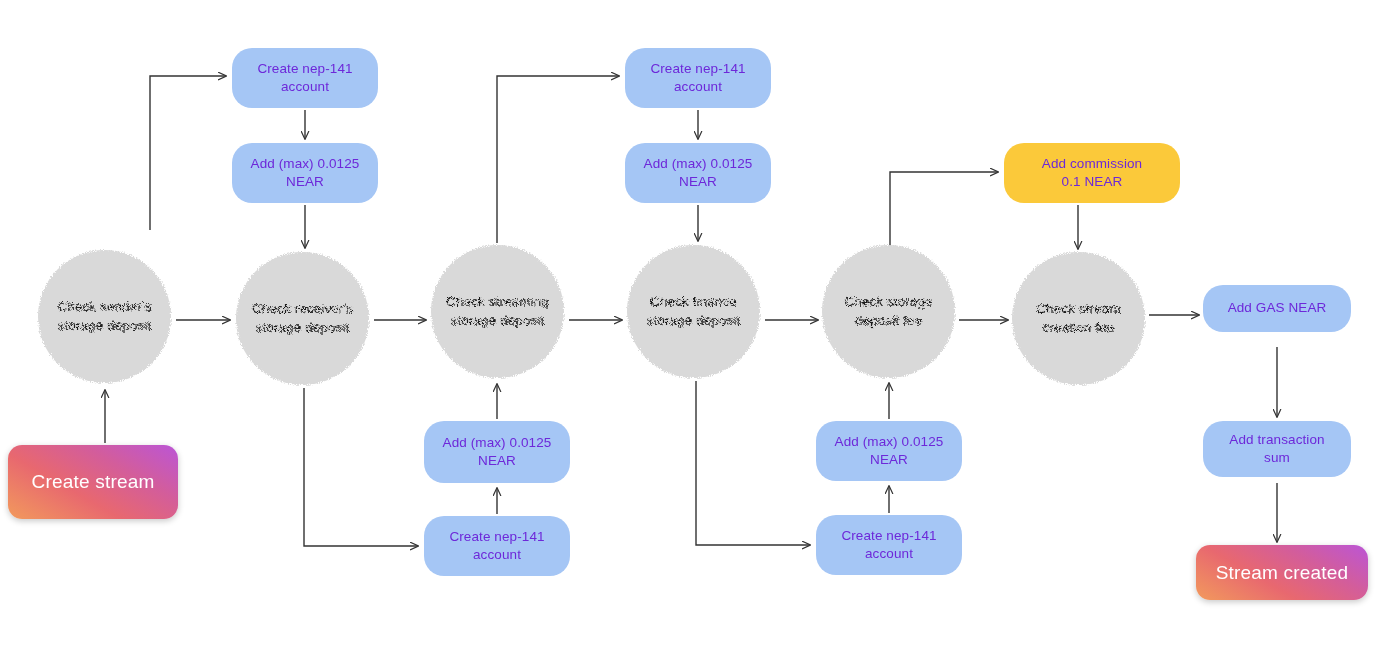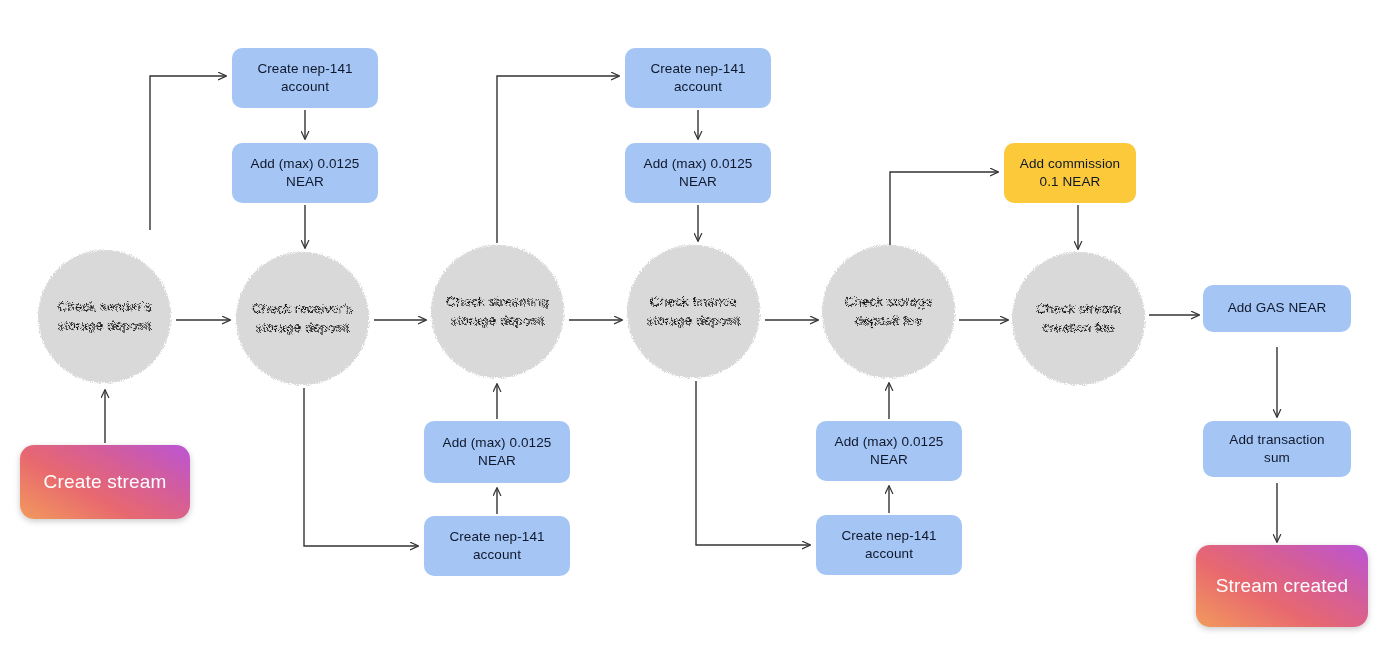--- a/index.html
+++ b/index.html
@@ -49,23 +49,23 @@
     filter: url(#roughen);
   }
   .circle-node .ctext {
     position: relative;
     z-index: 2;
     padding: 0 10px;
   }
 
   
   .box-node {
-    border-radius: 10px;
+    border-radius: 20px;
     background: #a5c6f5;
-    color: #0f172a;
+    color: #6d28d9;
     font-size: 13.5px;
     letter-spacing: .1px;
   }
 
   
   .box-node.accent-yellow {
     background: #fbc93a;
   }
 
   
@@ -123,21 +123,21 @@
       <path d="M889,419 L889,383" marker-end="url(#arr)"></path>
 
       <path d="M890,248 L890,172 L998,172" marker-end="url(#arr)"></path>
       <path d="M1078,205 L1078,249" marker-end="url(#arr)"></path>
 
       <path d="M1277,347 L1277,417" marker-end="url(#arr)"></path>
       <path d="M1277,483 L1277,542" marker-end="url(#arr)"></path>
     </g>
   </svg>
 
-  <div class="node pill-node" style="left:20px; top:445px; width:170px; height:74px;">
+  <div class="node pill-node" style="left:8px; top:445px; width:170px; height:74px;">
     <span>Create stream</span>
   </div>
 
   <div class="node circle-node" style="left:38px; top:250px; width:133px; height:133px;">
     <span class="ctext">Check sender's
 storage deposit</span>
   </div>
 
   <div class="node circle-node" style="left:236px; top:252px; width:133px; height:133px;">
     <span class="ctext">Check receiver's
@@ -177,21 +177,21 @@
   <div class="node box-node" style="left:625px; top:48px; width:146px; height:60px;">
     <span>Create nep-141
 account</span>
   </div>
 
   <div class="node box-node" style="left:625px; top:143px; width:146px; height:60px;">
     <span>Add (max) 0.0125
 NEAR</span>
   </div>
 
-  <div class="node box-node accent-yellow" style="left:1004px; top:143px; width:132px; height:60px;">
+  <div class="node box-node accent-yellow" style="left:1004px; top:143px; width:176px; height:60px;">
     <span>Add commission
 0.1 NEAR</span>
   </div>
 
   <div class="node box-node" style="left:424px; top:421px; width:146px; height:62px;">
     <span>Add (max) 0.0125
 NEAR</span>
   </div>
 
   <div class="node box-node" style="left:424px; top:516px; width:146px; height:60px;">
@@ -211,17 +211,17 @@
 
   <div class="node box-node" style="left:1203px; top:285px; width:148px; height:47px;">
     <span>Add GAS NEAR</span>
   </div>
 
   <div class="node box-node" style="left:1203px; top:421px; width:148px; height:56px;">
     <span>Add transaction
 sum</span>
   </div>
 
-  <div class="node pill-node" style="left:1196px; top:545px; width:172px; height:82px;">
+  <div class="node pill-node" style="left:1196px; top:545px; width:172px; height:55px;">
     <span>Stream created</span>
   </div>
 
 </div>
 
 </body></html>

